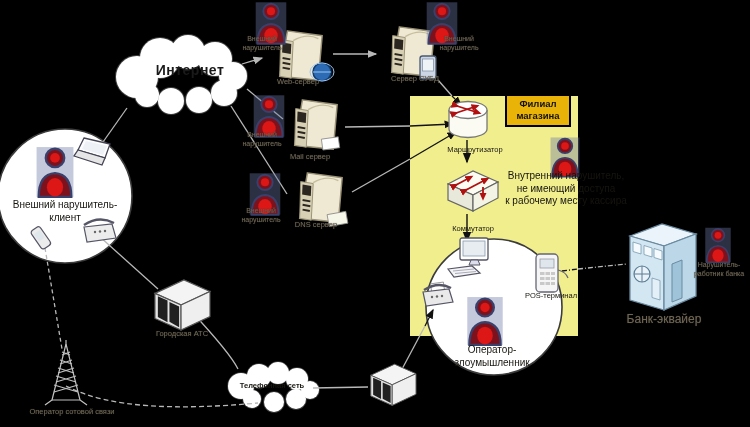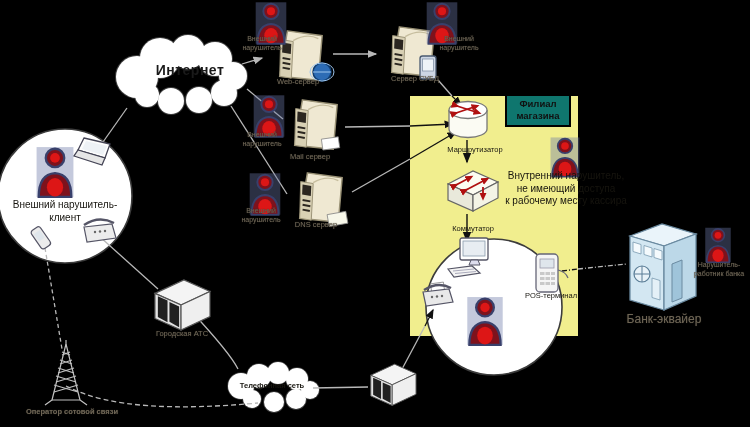--- a/index.html
+++ b/index.html
@@ -4,21 +4,21 @@
 <style>
   html,body{margin:0;padding:0;background:#000;}
   #stage{position:relative;width:750px;height:427px;background:#000;overflow:hidden;
          font-family:"Liberation Sans",sans-serif;}
   #art{position:absolute;left:0;top:0;}
   .lb{position:absolute;text-align:center;font:7.5px/1.25 "Liberation Sans",sans-serif;
       color:#16140e;white-space:nowrap;}
   .lb span{display:block;}
   .dim{color:#6e6555;text-shadow:0 0 1px #3a372e;}
   .big{font-size:14px;font-weight:bold;color:#1a1a1a;letter-spacing:.5px;}
-  .branch-box{position:absolute;left:505px;top:94px;width:62px;background:#0f766e;
+  .branch-box{position:absolute;left:505px;top:94px;width:62px;background:#eab308;
       border:2px solid #000;text-align:center;font:600 9.5px/1.3 "Liberation Sans",sans-serif;
       color:#111;padding:2px 0;}
   .s7{font-size:7px;} .s72{font-size:10px;} .s85{font-size:12px;} .s8{font-size:10px;}
 </style>
 </head>
 <body>
 
 <div id="stage">
 
 <svg id="art" width="750" height="427" viewBox="0 0 750 427">
@@ -311,26 +311,30 @@
 </div>
 
 <div class="lb s72" style="left:498px;top:170px;width:136px;">
   <span>Внутренний нарушитель,</span>
   <span>не имеющий доступа</span>
   <span>к рабочему месту кассира</span>
 </div>
 
 <div class="lb" style="left:516px;top:291px;width:70px;">POS-терминал</div>
 
+<div class="lb s8" style="left:446px;top:344px;width:92px;">
+  <span>Оператор-</span>
+  <span>злоумышленник</span>
+</div>
 
 <div class="lb dim s85" style="left:618px;top:312px;width:92px;">Банк-эквайер</div>
 
 <div class="lb dim s7" style="left:682px;top:261px;width:74px;">
   <span>Нарушитель-</span>
   <span>работник банка</span>
 </div>
 
 <div class="lb dim" style="left:130px;top:329px;width:104px;">Городская АТС</div>
 <div class="lb" style="left:224px;top:381px;width:96px;font-weight:bold;">Телефонная сеть</div>
 <div class="lb dim" style="left:360px;top:409px;width:72px;margin-top:33px;">Мини АТС</div>
-<div class="lb dim" style="left:0px;top:407px;width:144px;font-weight:bold;">Оператор сотовой связи</div>
+<div class="lb dim" style="left:0px;top:407px;width:144px;">Оператор сотовой связи</div>
 
 </div>
 
 </body></html>

